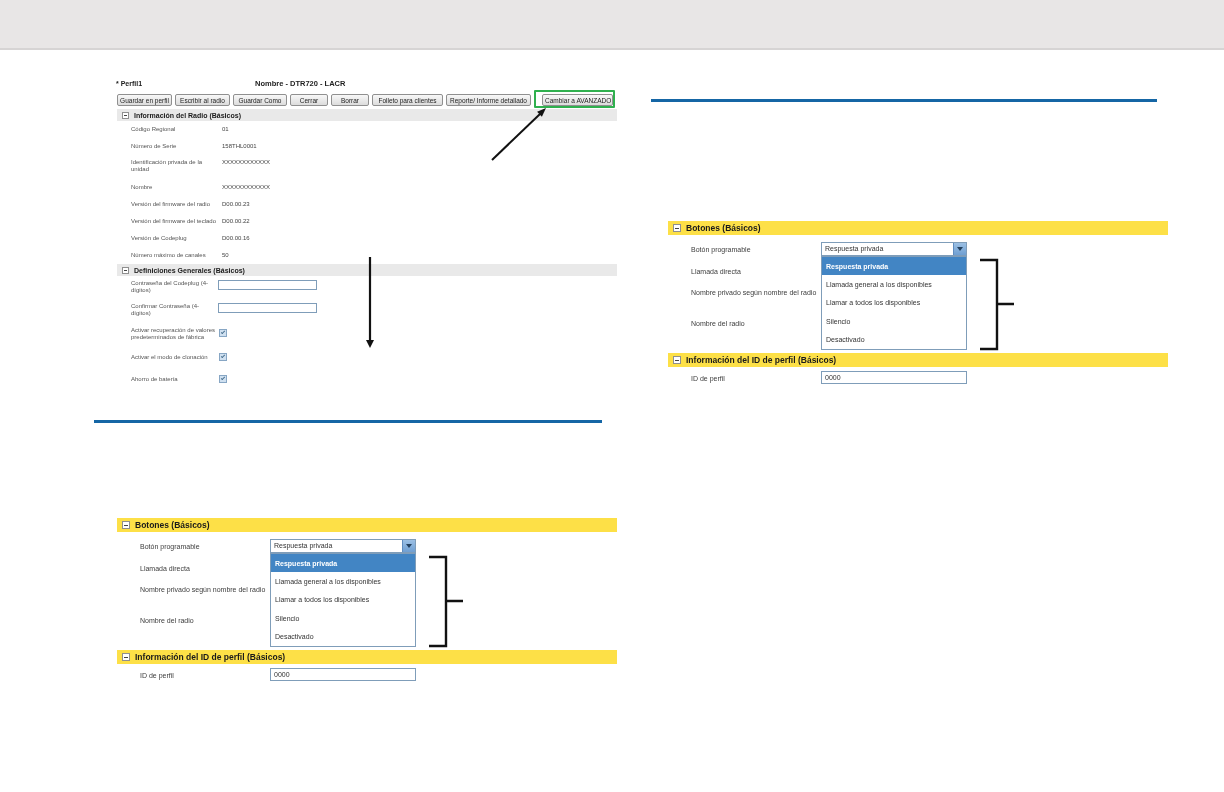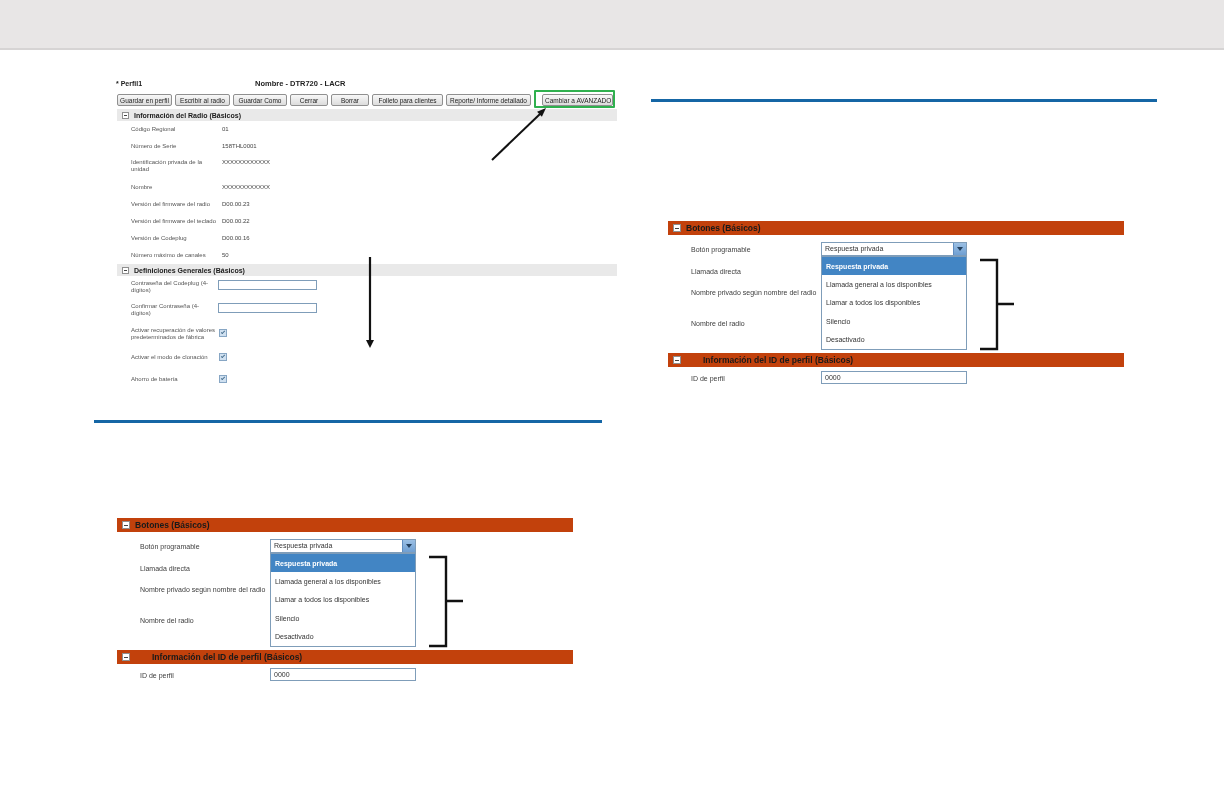--- a/index.html
+++ b/index.html
@@ -41,27 +41,27 @@
   .a-input { position:absolute; left:218px; width:99px; height:10px; border:1px solid #7f9db9;
              background:#fff; font-family:inherit; font-size:6px; padding:0 2px; }
   .chk  { position:absolute; left:219px; width:8px; height:8px; background:#cfe0f0;
           border:1px solid #87a6c4; cursor:pointer; }
   .chk i { position:absolute; left:1px; top:1px; width:4px; height:2px;
            border-left:1px solid #49708f; border-bottom:1px solid #49708f;
            transform:rotate(-45deg); display:block; }
 
   
   .buttons-panel { position:absolute; width:500px; height:172px; }
-  .bp-hdr { position:absolute; left:0; width:456px; height:14px; background:#c2410c;
+  .bp-hdr { position:absolute; left:0; width:500px; height:14px; background:#fde047;
             display:flex; align-items:center; }
   .bp-hdr .minus { width:8px; height:8px; }
   .bp-hdr .minus i { top:3px; width:4px; }
   .bp-hdr .hdr-t { font-size:8.5px; }
   .bp-hdr.hdr-top { top:0; }
-  .bp-hdr.hdr-id  { top:132px;gap:17px; }
+  .bp-hdr.hdr-id  { top:132px; }
 
   .bp-label { position:absolute; left:23px; font-size:7px; color:#3c3c3c; white-space:nowrap; line-height:8.5px; }
   .bp-label.wrap { white-space:normal; width:132px; }
 
   .combo { position:absolute; left:153px; top:21px; width:146px; height:14px;
            border:1px solid #7f9db9; background:#fff; display:flex; cursor:pointer; }
   .combo-text { flex:1; font-size:7px; color:#333; padding:2px 0 0 3px; white-space:nowrap; overflow:hidden; }
   .combo-btn { flex:0 0 13px; background:linear-gradient(#9cc0e4,#6f9fd2); border-left:1px solid #5f8cbf;
                display:flex; align-items:center; justify-content:center; }
   .tri { width:0; height:0; border-left:3px solid transparent; border-right:3px solid transparent;

